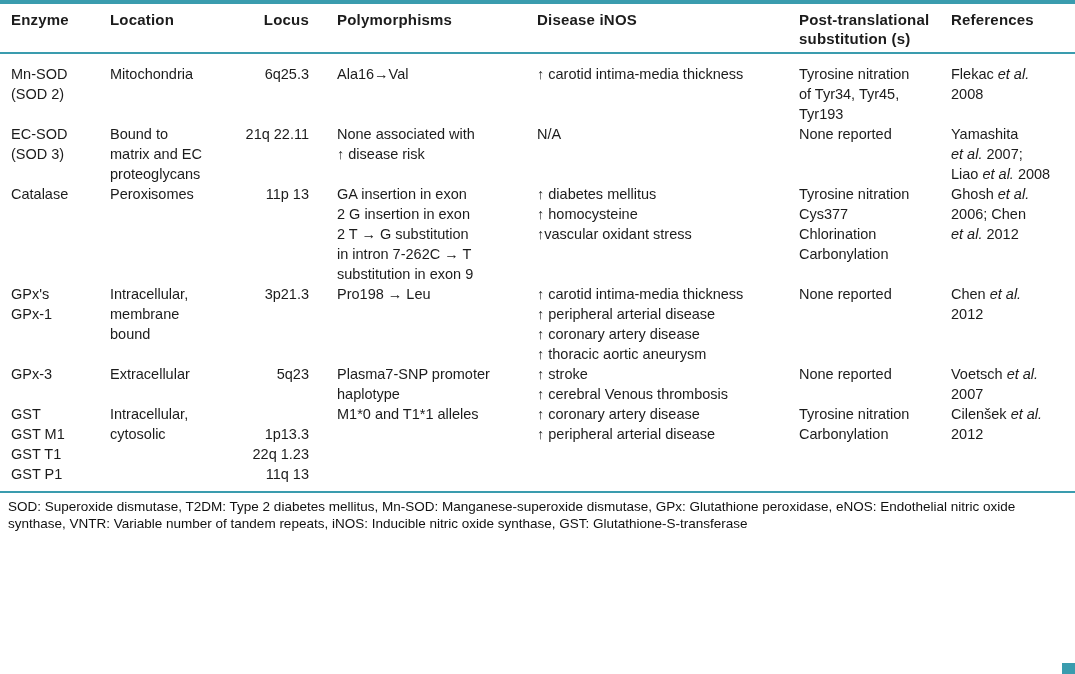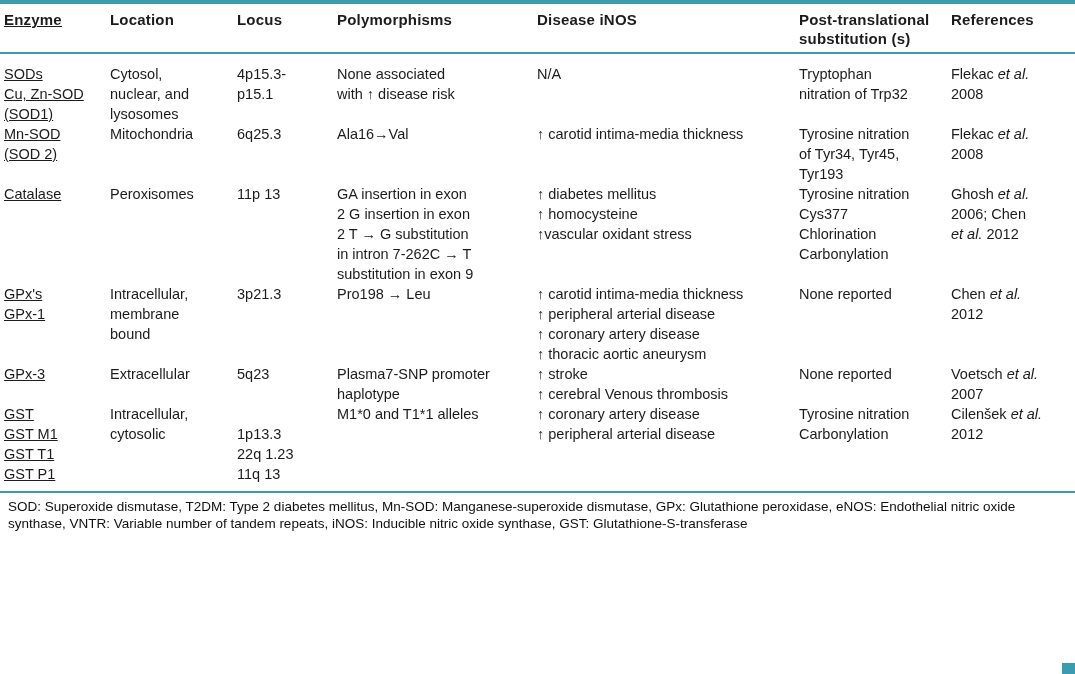--- a/index.html
+++ b/index.html
@@ -39,22 +39,22 @@
     letter-spacing: 0.2px;
   }
   tbody td {
     font-size: 14.5px;
     line-height: 20px;
     text-align: left;
     vertical-align: top;
     padding: 0 6px 0 0;
     white-space: pre-line;
   }
-  th.col-enzyme, td.col-enzyme { padding-left: 4px; text-decoration: underline; }
-  th.col-locus, td.col-locus { text-align: left; padding-right: 28px; }
+  th.col-enzyme, td.col-enzyme { padding-left: 11px; }
+  th.col-locus, td.col-locus { text-align: right; padding-right: 28px; }
   tbody tr:first-child td { padding-top: 10px; }
   tbody tr:last-child td { padding-bottom: 7px; border-bottom: 2px solid var(--accent); }
   td i, .footnote i { font-style: italic; }
 
   .footnote {
     font-size: 13.5px;
     line-height: 17px;
     padding: 5px 6px 0 8px;
     color: #111111;
   }
@@ -89,47 +89,46 @@
         <th class="col-locus">Locus</th>
         <th class="col-polymorphisms">Polymorphisms</th>
         <th class="col-disease_risk">Disease iNOS</th>
         <th class="col-ptm">Post-translational
 substitution (s)</th>
         <th class="col-references">References</th>
       </tr>
     </thead>
     <tbody>
         <tr>
-          <td class="col-enzyme">SODs
-Cu, Zn-SOD
-(SOD1)</td>
-          <td class="col-location">Cytosol,
-nuclear, and
-lysosomes</td>
-          <td class="col-locus">4p15.3-p15.1</td>
-          <td class="col-polymorphisms">None associated
-with ↑ disease risk</td>
-          <td class="col-disease_risk">N/A</td>
-          <td class="col-ptm">Tryptophan
-nitration of Trp32</td>
-          <td class="col-references">Flekac <i>et al.</i>
-2008</td>
-        </tr>
-        <tr>
           <td class="col-enzyme">Mn-SOD
 (SOD 2)</td>
           <td class="col-location">Mitochondria</td>
           <td class="col-locus">6q25.3</td>
           <td class="col-polymorphisms">Ala16→Val</td>
           <td class="col-disease_risk">↑ carotid intima-media thickness</td>
           <td class="col-ptm">Tyrosine nitration
 of Tyr34, Tyr45,
 Tyr193</td>
           <td class="col-references">Flekac <i>et al.</i>
 2008</td>
+        </tr>
+        <tr>
+          <td class="col-enzyme">EC-SOD
+(SOD 3)</td>
+          <td class="col-location">Bound to
+matrix and EC
+proteoglycans</td>
+          <td class="col-locus">21q 22.11</td>
+          <td class="col-polymorphisms">None associated with
+↑ disease risk</td>
+          <td class="col-disease_risk">N/A</td>
+          <td class="col-ptm">None reported</td>
+          <td class="col-references">Yamashita
+<i>et al.</i> 2007;
+Liao <i>et al.</i> 2008</td>
         </tr>
         <tr>
           <td class="col-enzyme">Catalase</td>
           <td class="col-location">Peroxisomes</td>
           <td class="col-locus">11p 13</td>
           <td class="col-polymorphisms">GA insertion in exon
 2 G insertion in exon
 2 T → G substitution
 in intron 7-262C → T
 substitution in exon 9</td>

